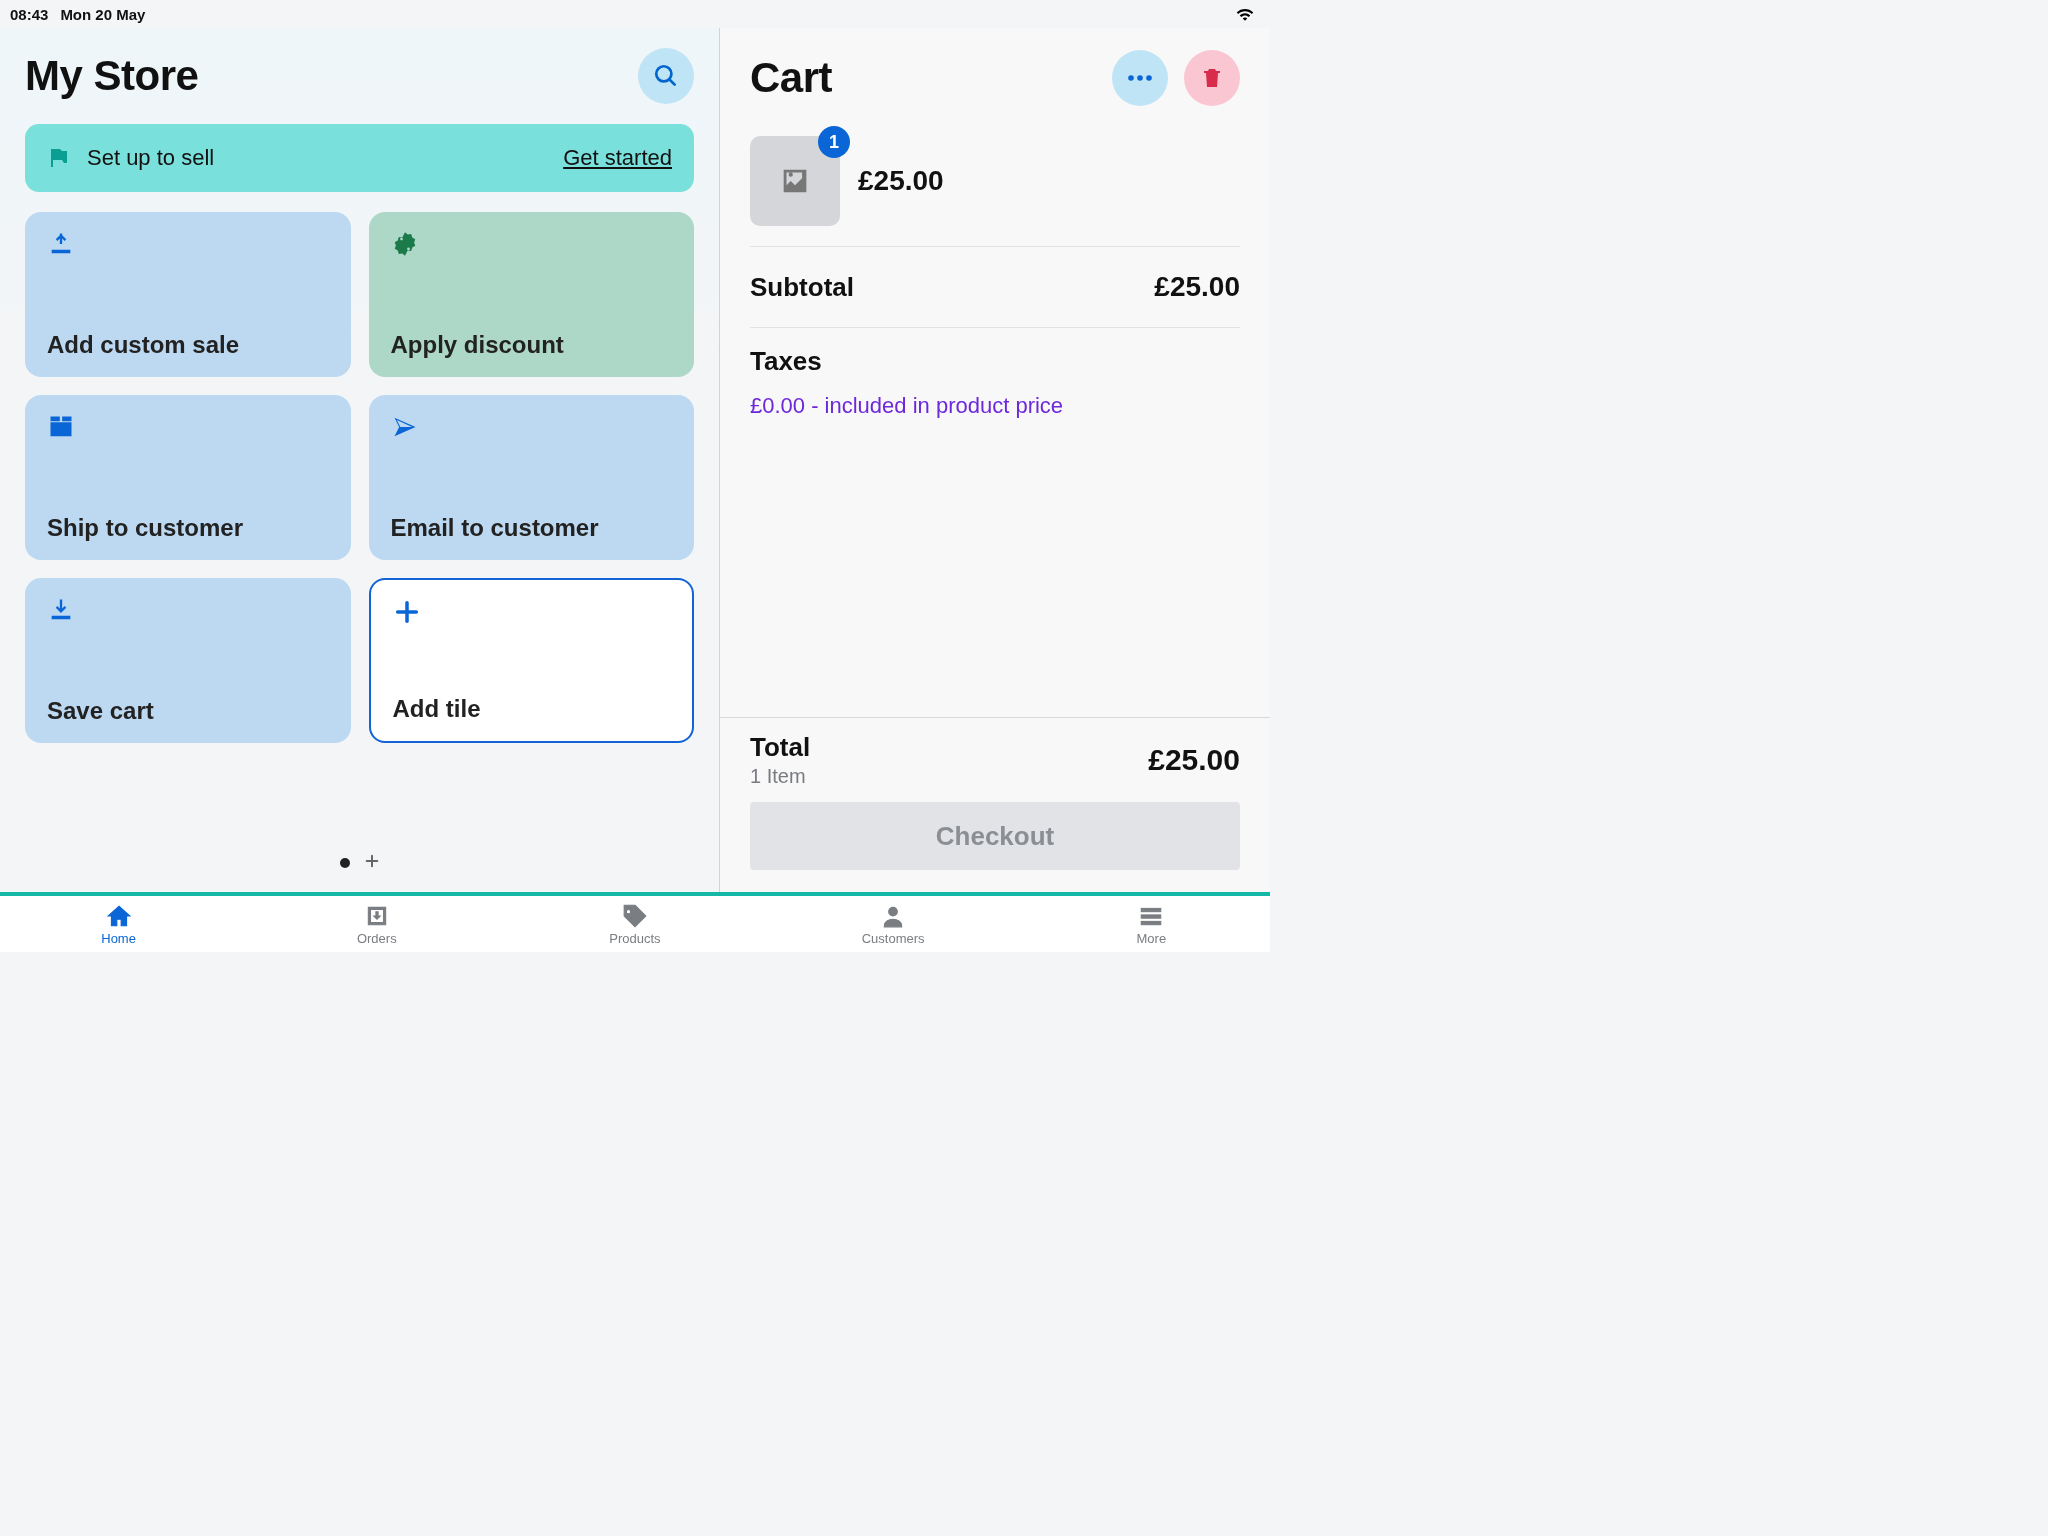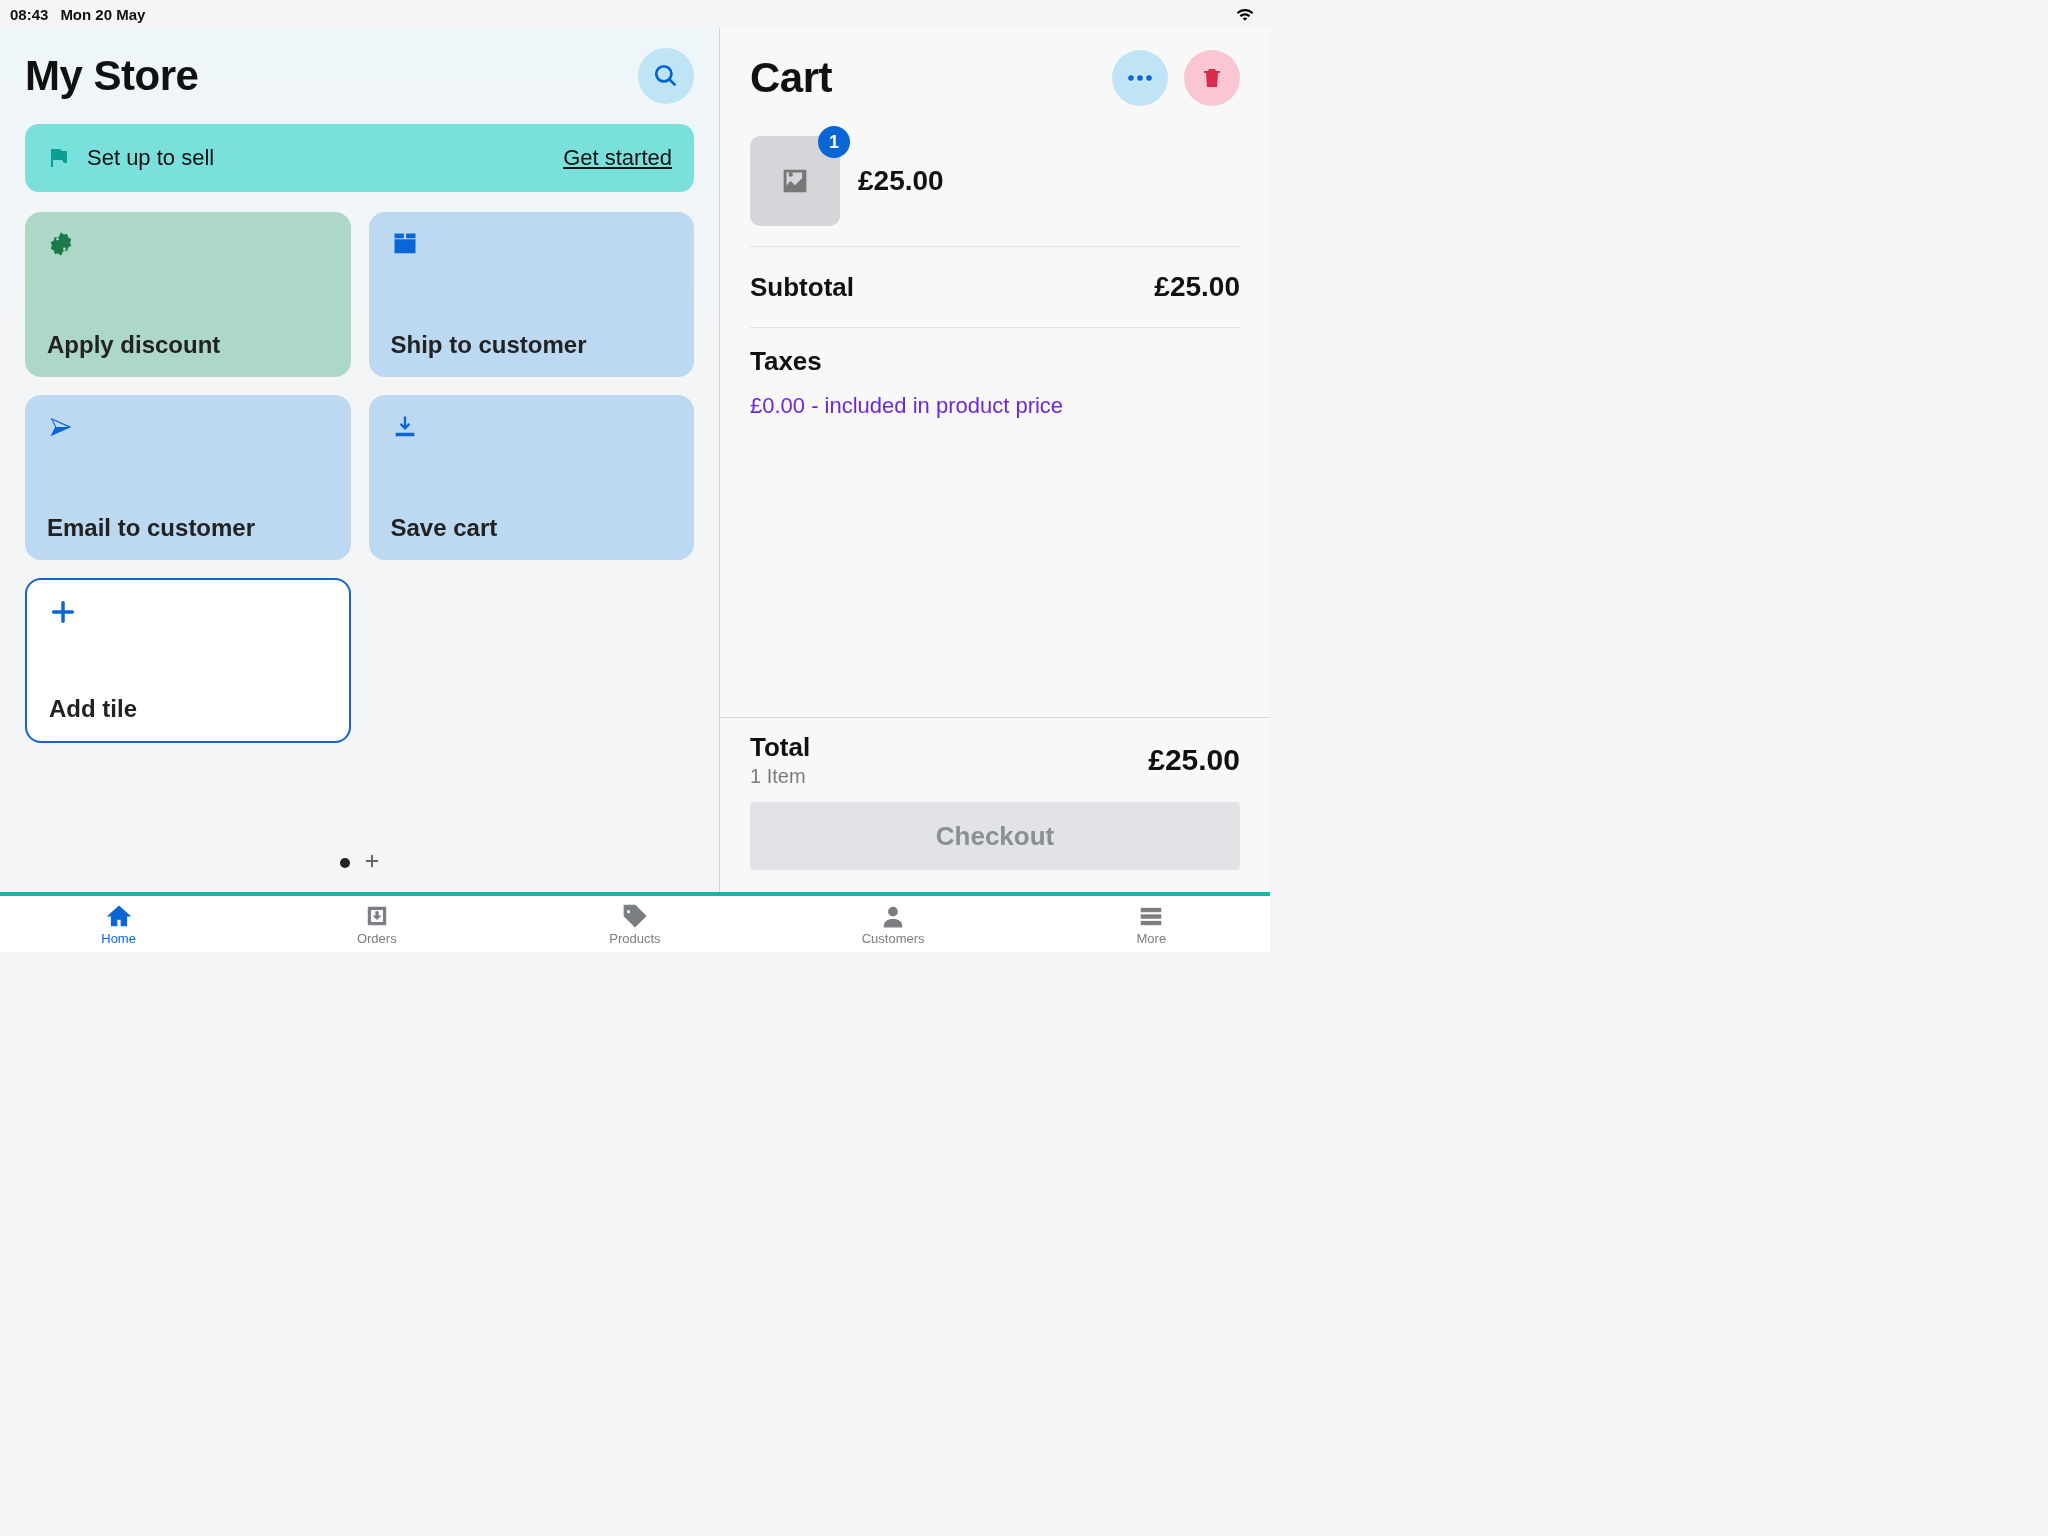--- a/index.html
+++ b/index.html
@@ -250,20 +250,26 @@
       <div class="setup-left">
         <svg width="24" height="24" viewBox="0 0 24 24">
             <path d="M4 3v18h2v-7h9l2 3h3V5h-5l-2-2H4z"></path>
           </svg>
         <span class="setup-label">Set up to sell</span>
       </div>
       <a class="setup-link">Get started</a>
     </div>
 
     <div class="tile-grid">
+      <button class="tile tile-blue">
+        <svg class="tile-icon" viewBox="0 0 24 24" fill="#0a66d6">
+            <path d="M4 17h16v3H4v-3zM11 3h2v9h-2V3zM7.5 8L12 3.5 16.5 8l-1.4 1.4L12 6.3 8.9 9.4 7.5 8z"></path>
+          </svg>
+        <span class="tile-label">Add custom sale</span>
+      </button>
       <button class="tile tile-green">
         <svg class="tile-icon" viewBox="0 0 24 24" fill="#1b7a4a">
             <path d="M12 2l2.3 1.9 3-.4.9 2.9 2.6 1.5-1 2.8 1 2.8-2.6 1.5-.9 2.9-3-.4L12 22l-2.3-1.9-3 .4-.9-2.9-2.6-1.5 1-2.8-1-2.8 2.6-1.5.9-2.9 3 .4L12 2zM9 9a1.2 1.2 0 1 0 0-2.4A1.2 1.2 0 0 0 9 9zm6 8.4a1.2 1.2 0 1 0 0-2.4 1.2 1.2 0 0 0 0 2.4zM8 16l8-8 1.4 1.4-8 8L8 16z"></path>
           </svg>
         <span class="tile-label">Apply discount</span>
       </button>
       <button class="tile tile-blue">
         <svg class="tile-icon" viewBox="0 0 24 24" fill="#0a66d6">
             <path d="M3 8h18v12H3V8zm0-5h8v4H3V3zm10 0h8v4h-8V3z"></path>
           </svg>

